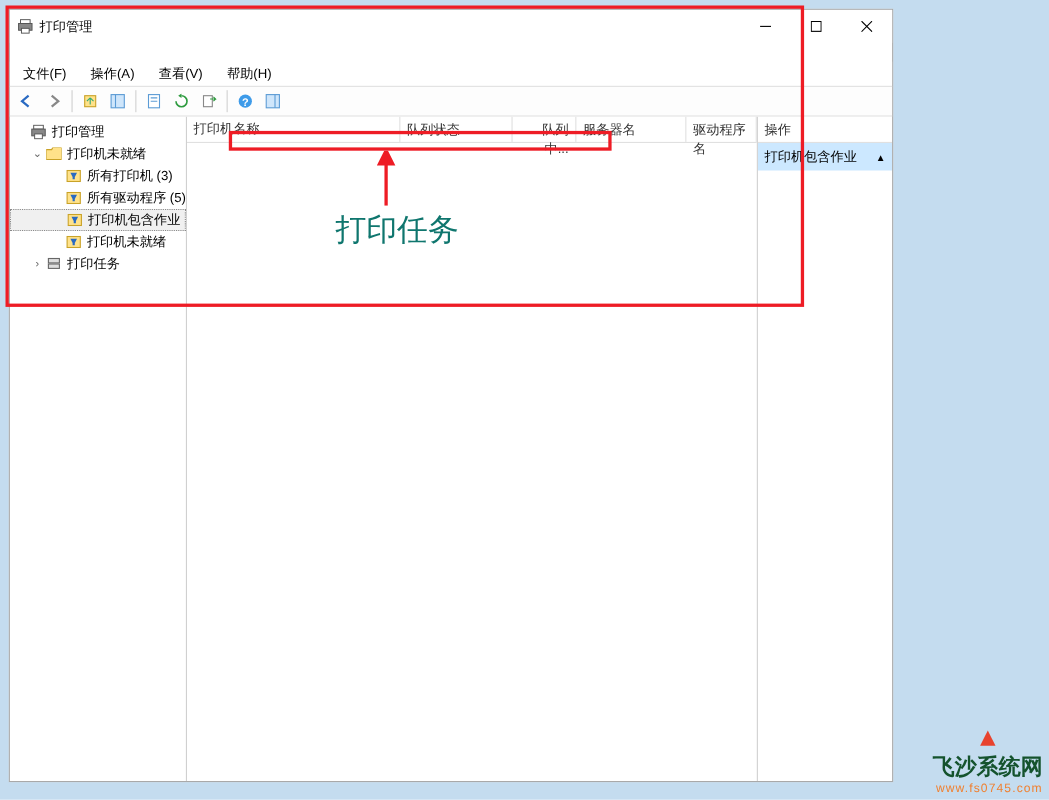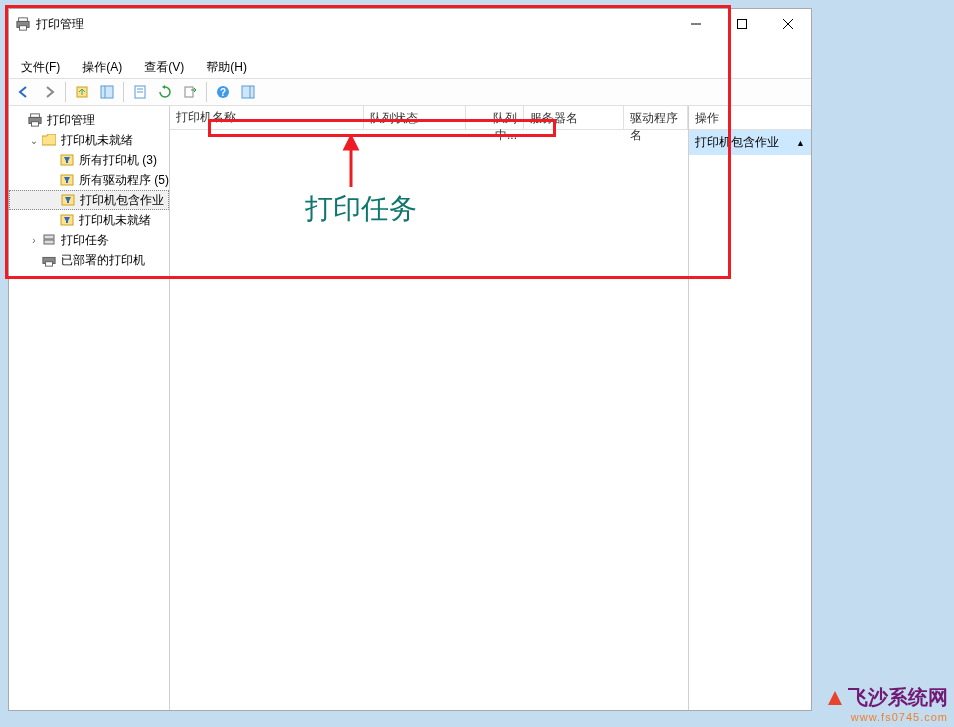--- a/index.html
+++ b/index.html
@@ -46,21 +46,21 @@
   .ap-selected .tri { font-size:9px;}
   .ap-item { padding: 6px 20px; display:flex; align-items:center; justify-content:space-between;}
   
   .red-box { position: absolute; border: 3px solid #ee1c25; pointer-events: none; }
   .rb1 { left: 5px; top: 5px; width: 726px; height: 274px; }
   .rb2 { left: 208px; top: 119px; width: 348px; height: 18px; }
   .red-arrow { position:absolute; left: 341px; top: 137px; color:#ee1c25; pointer-events:none;}
   .red-text { position: absolute; left: 305px; top: 190px; color: #0f766e; font-size: 28px; font-weight: 500; pointer-events:none;}
   
   .watermark { position: absolute; right: 6px; bottom: 4px; text-align: right; }
-  .watermark .wm1 { font-size: 20px; font-weight: bold; color: #701a75; display:flex; align-items:center; gap:4px; justify-content:flex-end;}
+  .watermark .wm1 { font-size: 20px; font-weight: bold; color: #14532d; display:flex; align-items:center; gap:4px; justify-content:flex-end;flex-direction:column;}
   .watermark .wm2 { font-size: 11px; color: #f08030; letter-spacing:1px;}
   
   svg { display:block; }
 </style>
 </head>
 <body>
 
 <div class="window">
 
   <div class="titlebar">
@@ -224,30 +224,20 @@
       <div class="tree-item l1">
         <span class="exp">›</span>
         <span class="ico">
             <svg width="14" height="14">
               <rect x="2" y="2" width="10" height="4" fill="#ddd" stroke="#666"></rect>
               <rect x="2" y="7" width="10" height="4" fill="#ddd" stroke="#666"></rect>
             </svg>
           </span>
         <span>打印任务</span>
       </div>
-      <div class="tree-item l1">
-        <span class="exp"></span>
-        <span class="ico">
-            <svg width="14" height="14" viewBox="0 0 16 16">
-              <rect x="1" y="5" width="14" height="7" fill="#888" stroke="#555"></rect>
-              <rect x="4" y="10" width="8" height="5" fill="#fff" stroke="#555"></rect>
-            </svg>
-          </span>
-        <span>已部署的打印机</span>
-      </div>
     </div>
 
     <div class="list-pane">
       <div class="list-header">
         <div class="c-name">打印机名称</div>
         <div class="c-status">队列状态</div>
         <div class="c-jobs">队列中...</div>
         <div class="c-server">服务器名</div>
         <div class="c-driver">驱动程序名</div>
       </div>

